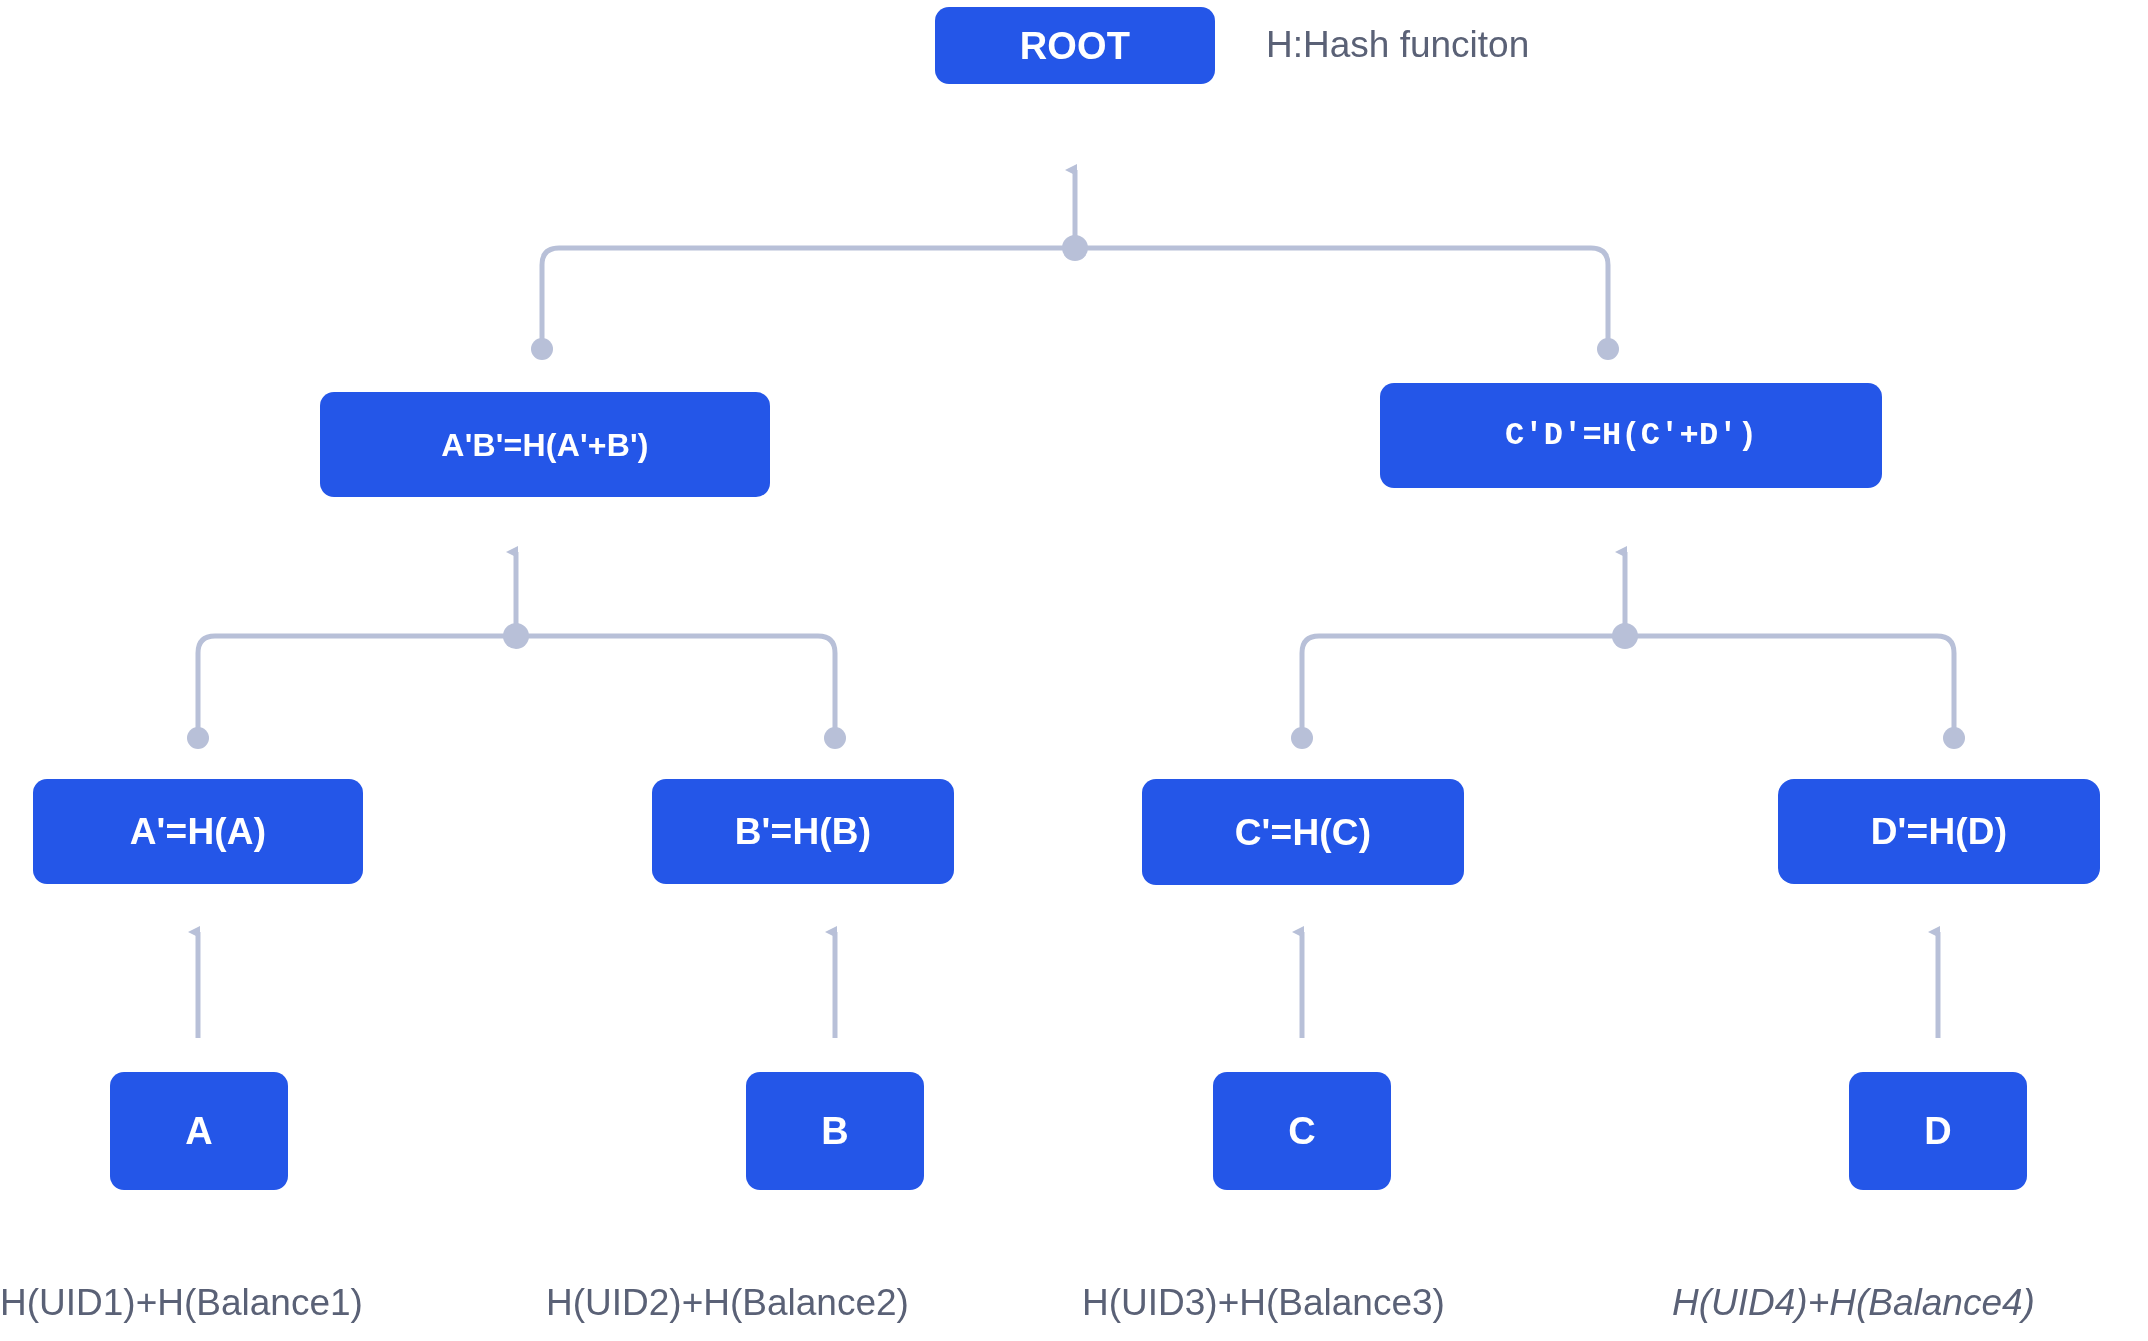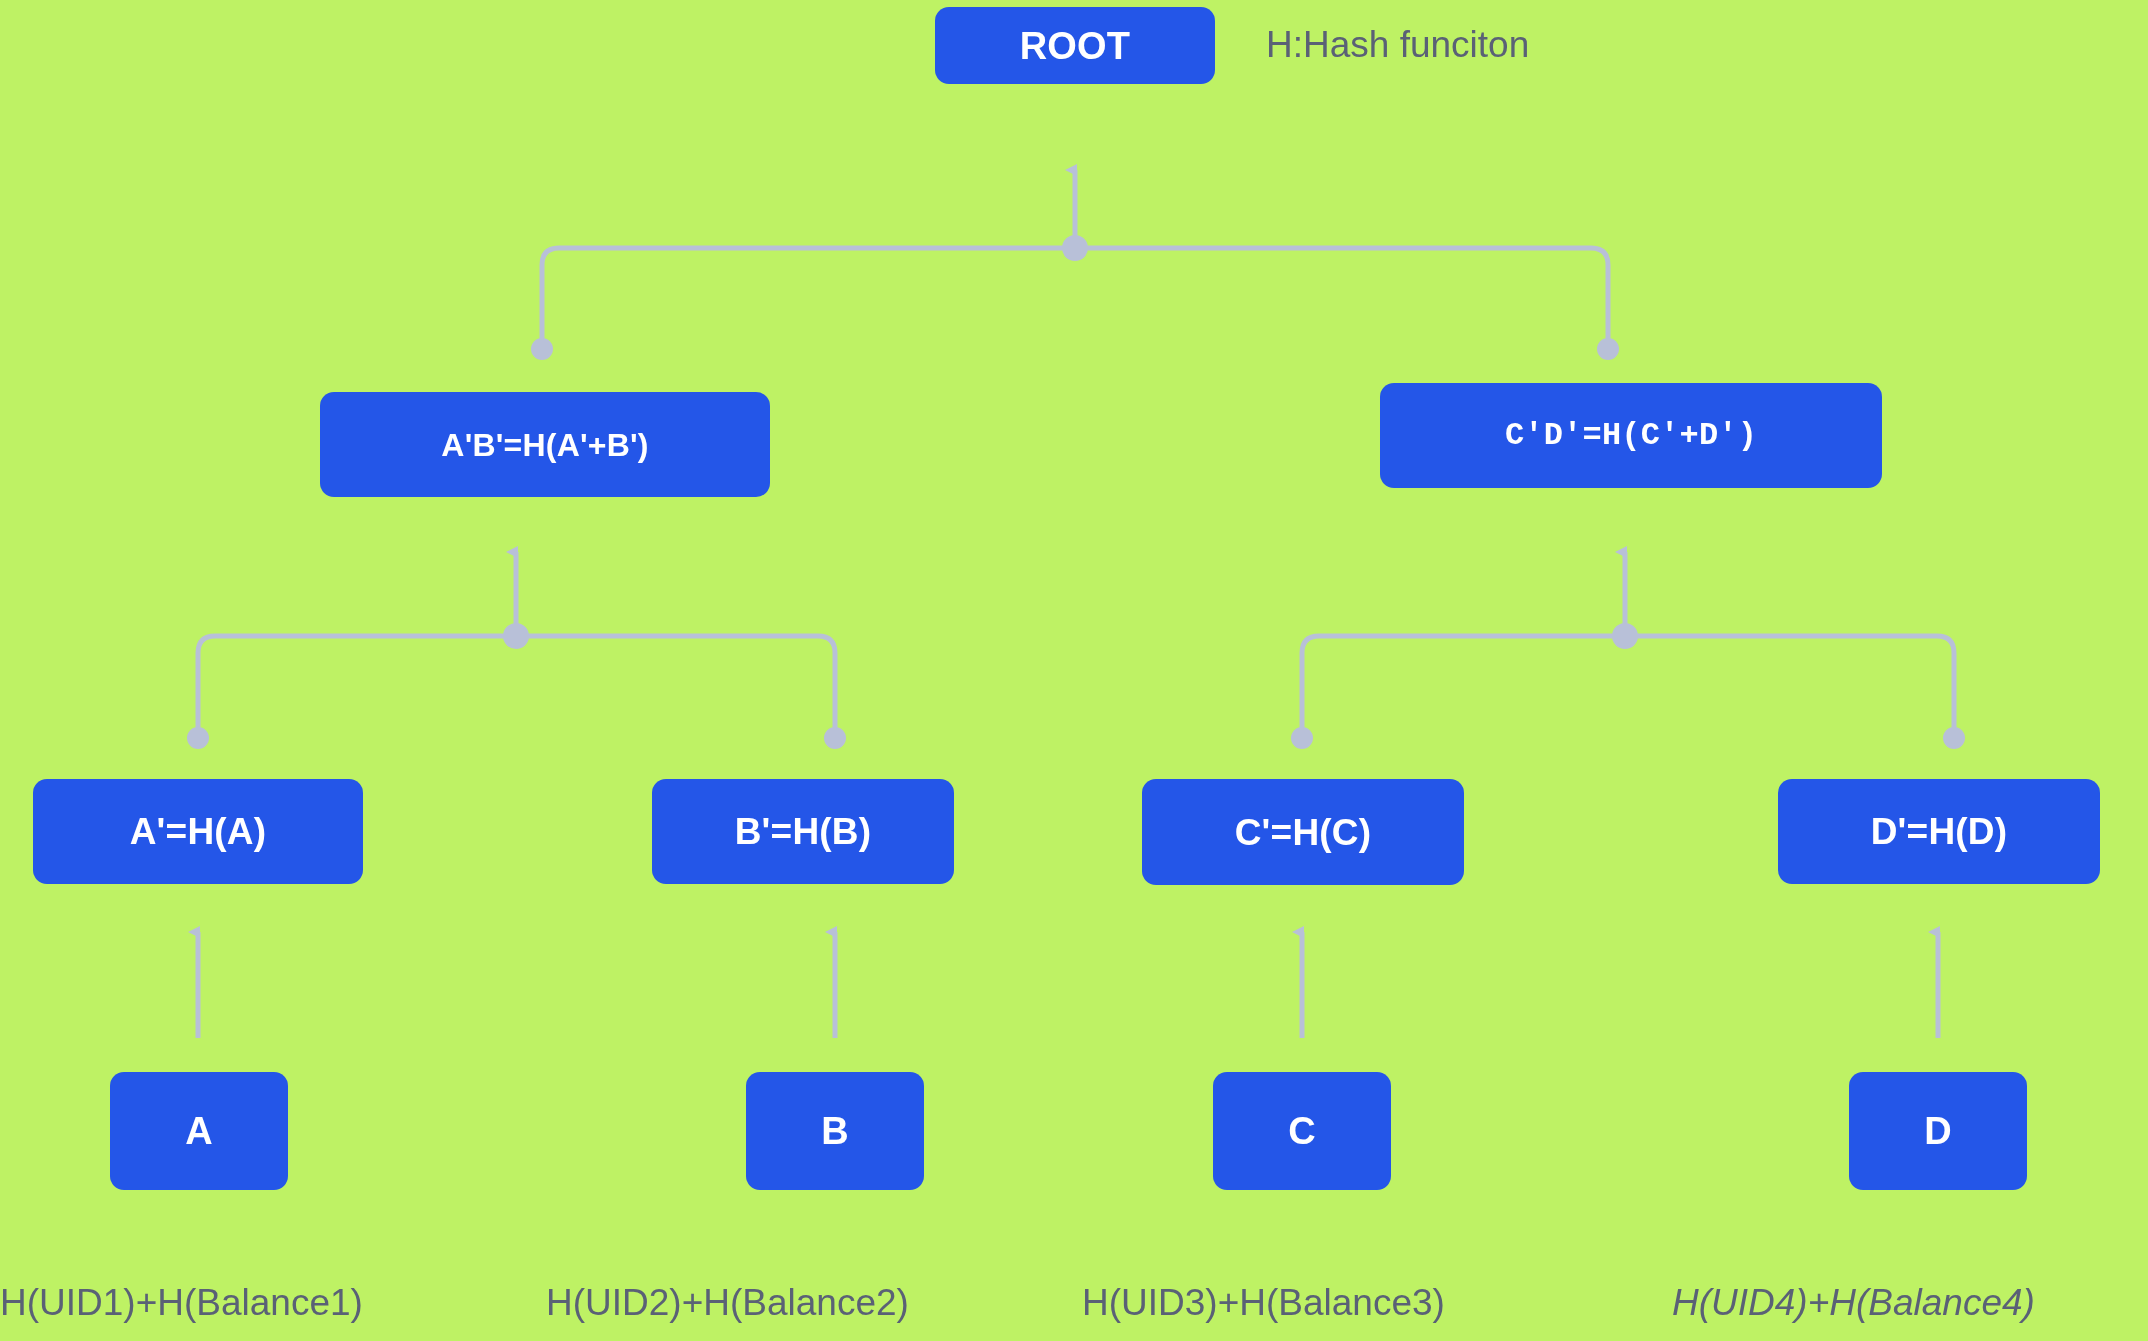--- a/index.html
+++ b/index.html
@@ -7,21 +7,21 @@
     padding: 0;
     background: #000000;
   }
   body {
     font-family: "Liberation Sans", sans-serif;
   }
   #stage {
     position: relative;
     width: 2148px;
     height: 1341px;
-    background: #bef264;
+    background: #ffffff;
     overflow: hidden;
   }
   .node {
     position: absolute;
     box-sizing: border-box;
     background: #2456E8;
     border-radius: 14px;
     color: #FFFFFF;
     display: flex;
     align-items: center;
@@ -119,21 +119,21 @@
   <div class="node node-branch" style="left:320px; top:392px; width:450px; height:105px;">A'B'=H(A'+B')</div>
 
   <div class="node node-branch" style="left:1380px; top:383px; width:502px; height:105px;font-family:Liberation Mono, monospace;">C'D'=H(C'+D')</div>
 
   <div class="node node-hash" style="left:33px; top:779px; width:330px; height:105px;">A'=H(A)</div>
 
   <div class="node node-hash" style="left:652px; top:779px; width:302px; height:105px;">B'=H(B)</div>
 
   <div class="node node-hash" style="left:1142px; top:779px; width:322px; height:106px;">C'=H(C)</div>
 
-  <div class="node node-hash" style="left:1778px; top:779px; width:322px; height:105px;">D'=H(D)</div>
+  <div class="node node-hash" style="left:1778px; top:779px; width:322px; height:105px;border-radius:16px;">D'=H(D)</div>
 
   <div class="node node-leaf" style="left:110px; top:1072px; width:178px; height:118px;">A</div>
 
   <div class="node node-leaf" style="left:746px; top:1072px; width:178px; height:118px;">B</div>
 
   <div class="node node-leaf" style="left:1213px; top:1072px; width:178px; height:118px;">C</div>
 
   <div class="node node-leaf" style="left:1849px; top:1072px; width:178px; height:118px;">D</div>
 
   <div class="caption" style="left:0px; top:1284px; width:470px;">H(UID1)+H(Balance1)</div>

